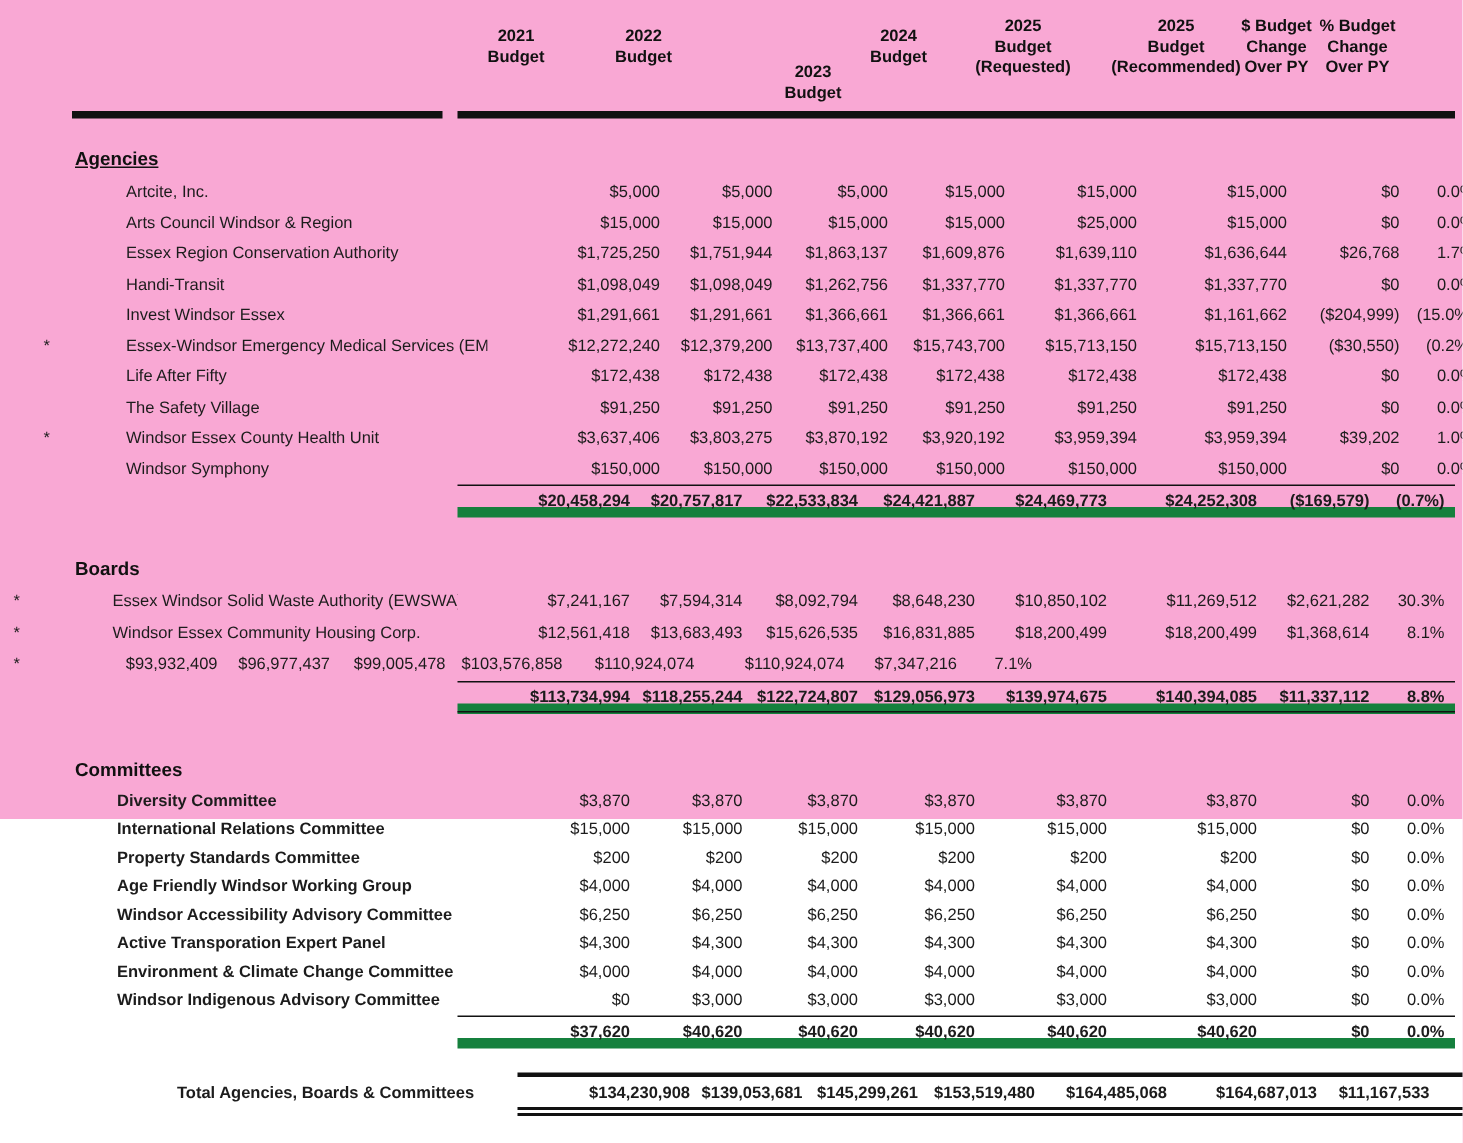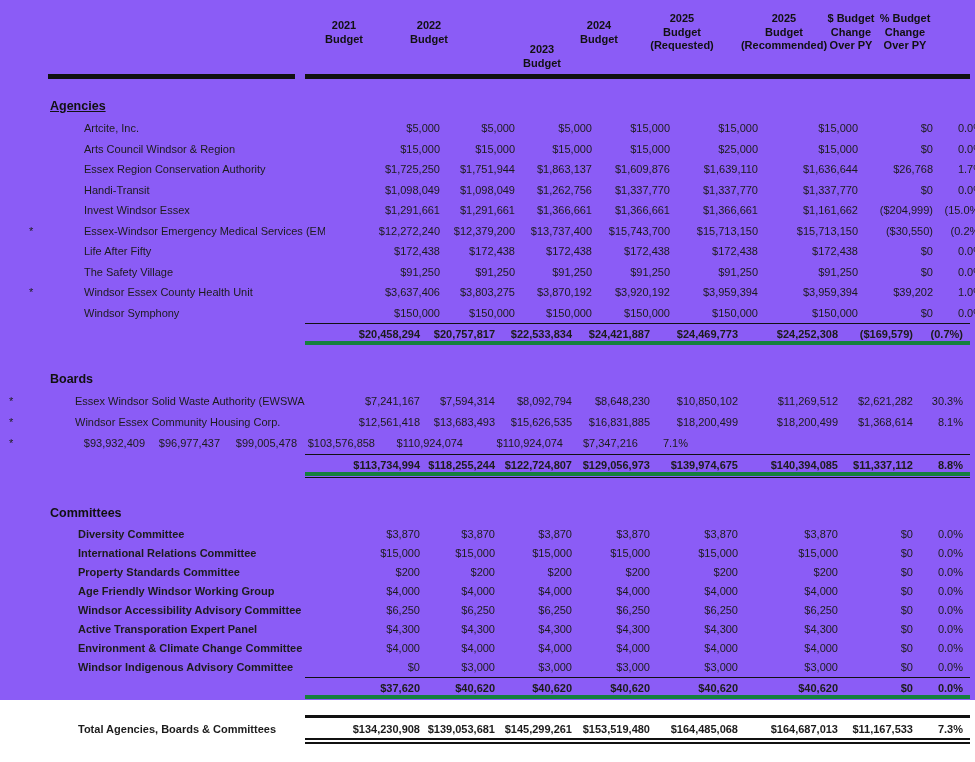--- a/index.html
+++ b/index.html
@@ -2,21 +2,21 @@
 <html><head>
 <meta charset="utf-8">
 <style>
   * { box-sizing: border-box; }
   html,body { margin:0; padding:0; background:#ffffff; }
   body {
     width:975px; height:762px; overflow:hidden;
     font-family:"Liberation Sans","DejaVu Sans",sans-serif;
     color:#1c1c1c;
   }
-  .page { position:relative; width:975px; height:700px; background:#8b5cf6; }
+  .page { position:relative; width:975px; height:546px; background:#f9a8d4; }
 
   
   .header { position:relative; height:80px; }
   .col-h {
     position:absolute; top:32px; transform:translate(-50%,-50%);
     font-weight:bold; font-size:11px; line-height:13.5px;
     text-align:center; white-space:pre-line; color:#111;
   }
   .col-h0{left:344px;} .col-h1{left:429px;} .col-h2{left:542px;margin-top:24px;} .col-h3{left:599px;}
   .col-h4{left:682px;} .col-h5{left:784px;} .col-h6{left:851px;} .col-h7{left:905px;text-align:center;}
@@ -43,32 +43,32 @@
   .sec2 .label { padding-left:48px;font-weight:bold; }
 
   .vals { display:flex; flex:none; width:665px; align-items:baseline; }
   .val { font-size:11px; text-align:right; white-space:nowrap; flex:none; }
   .v0{width:115px;} .v1{width:75px;} .v2{width:77px;} .v3{width:78px;}
   .v4{width:88px;}  .v5{width:100px;} .v6{width:75px;} .v7{width:57px; padding-right:7px;}
 
   
   .subtotal-row { display:flex; align-items:baseline; }
   .subtotal-row .vals {
-    border-top:1.5px solid #111; border-bottom:4px solid #15803d;
+    border-top:1.5px solid #111; border-bottom:7px solid #15803d;
     height:22px; line-height:20px;
   }
   .subtotal-row .val { font-weight:bold; }
   .vals.dbl { position:relative; }
   .vals.dbl::after {
     content:""; position:absolute; left:0; right:0; bottom:-6px;
     height:1.5px; background:#111;
   }
 
   
-  .total-row { display:flex; align-items:baseline; margin-top:16px; }
+  .total-row { display:flex; align-items:baseline; margin-top:16px;padding-left:40px; }
   .total-row .label { font-weight:bold; font-size:11px; padding-left:48px; }
   .total-row .vals {
     border-top:3px solid #111; border-bottom:2.5px solid #111;
     height:25px; line-height:22px; position:relative;
   }
   .total-row .vals::after {
     content:""; position:absolute; left:0; right:0; bottom:-6px;
     height:2.5px; background:#111;
   }
   .total-row .val { font-weight:bold; }

